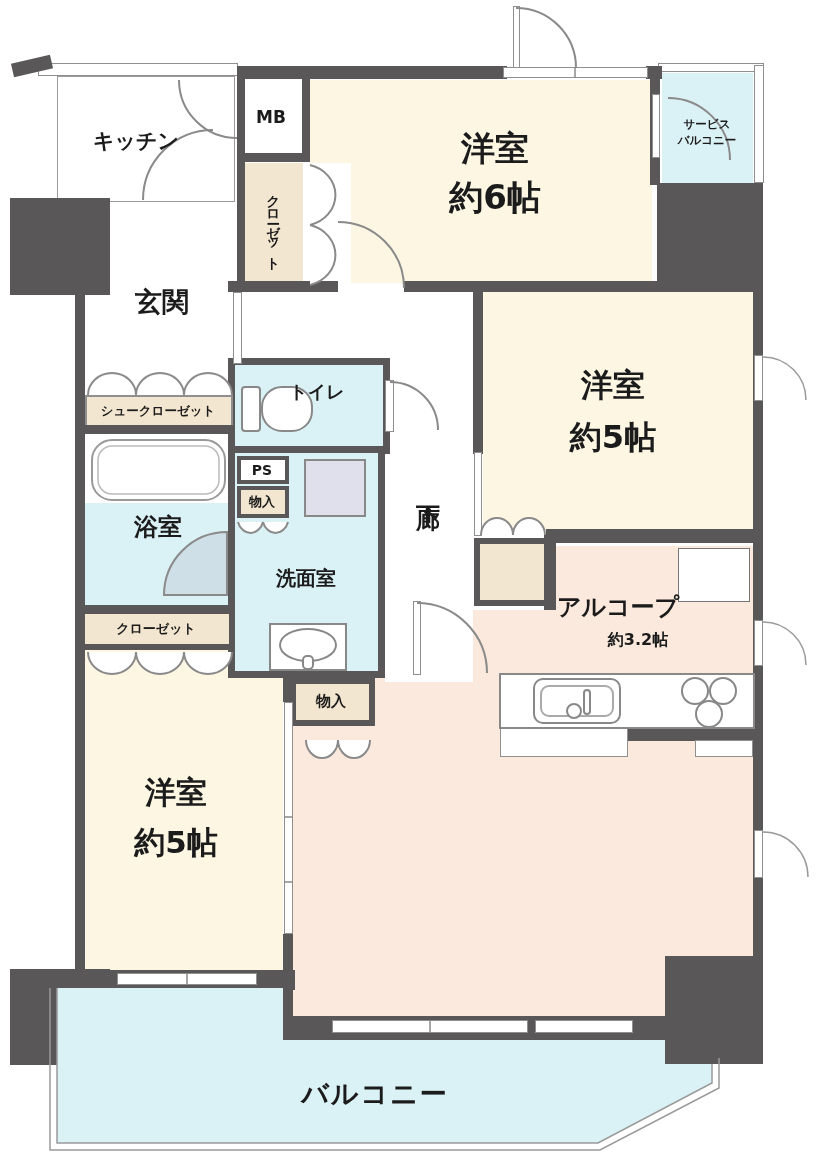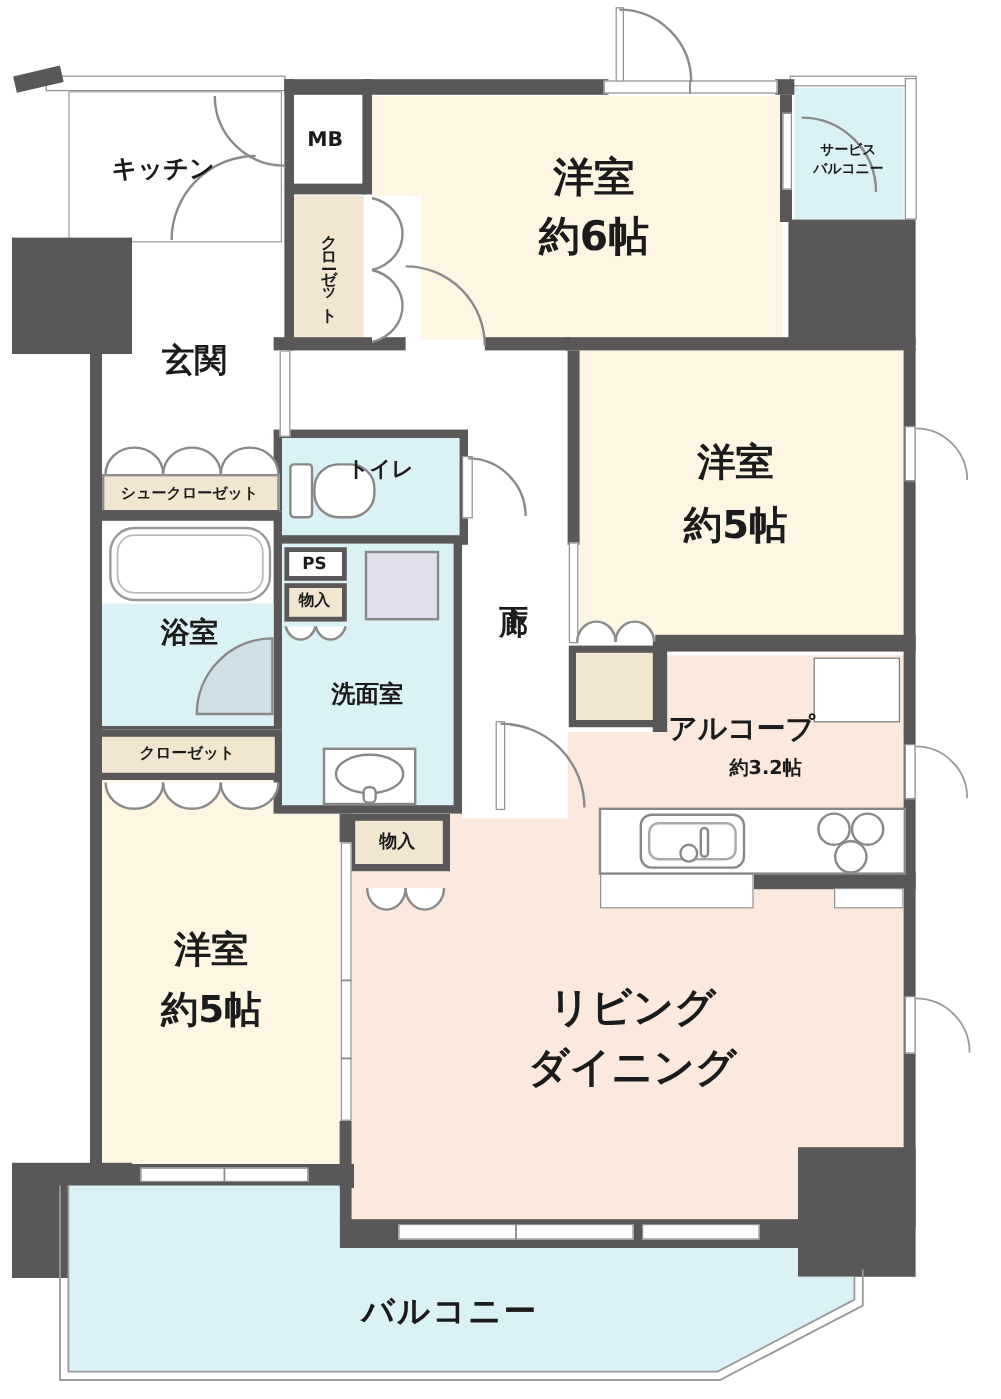--- a/index.html
+++ b/index.html
@@ -196,16 +196,14 @@
   <div class="lbl" style="left:146px;top:527px;font-size:24px;margin-left:12px;">浴室</div>
   <div class="lbl" style="left:156px;top:628px;font-size:13px;">クローゼット</div>
   <div class="lbl vert" style="left:428px;top:487px;font-size:24px;">廊下</div>
   <div class="lbl" style="left:176px;top:792px;font-size:31px;">洋室</div>
   <div class="lbl" style="left:176px;top:842px;font-size:31px;">約5帖</div>
   <div class="lbl" style="left:613px;top:385px;font-size:32px;">洋室</div>
   <div class="lbl" style="left:613px;top:437px;font-size:32px;">約5帖</div>
   <div class="lbl" style="left:618px;top:607px;font-size:24px;">アルコープ</div>
   <div class="lbl" style="left:618px;top:640px;font-size:16px;margin-left:20px;">約3.2帖</div>
   <div class="lbl" style="left:331px;top:701px;font-size:15px;">物入</div>
-  <div class="lbl" style="left:527px;top:840px;font-size:34px;">リビング</div>
-  <div class="lbl" style="left:527px;top:890px;font-size:34px;">ダイニング</div>
   <div class="lbl" style="left:375px;top:1093px;font-size:27px;letter-spacing:2px;">バルコニー</div>
 </div>
 
 </body></html>

